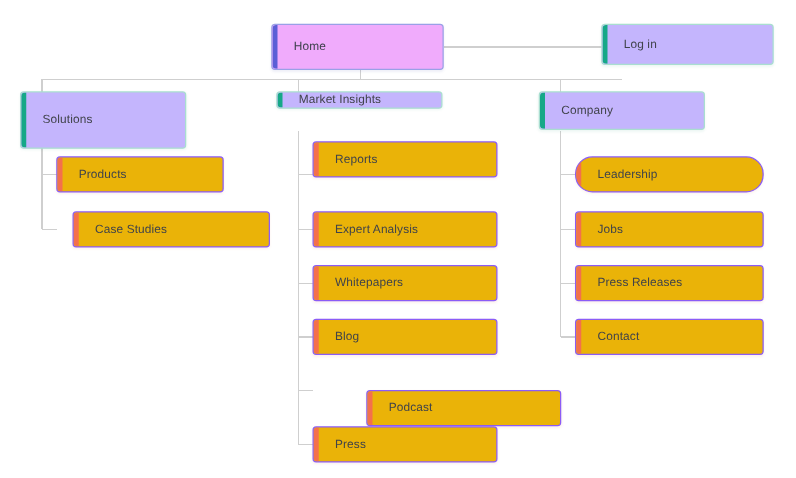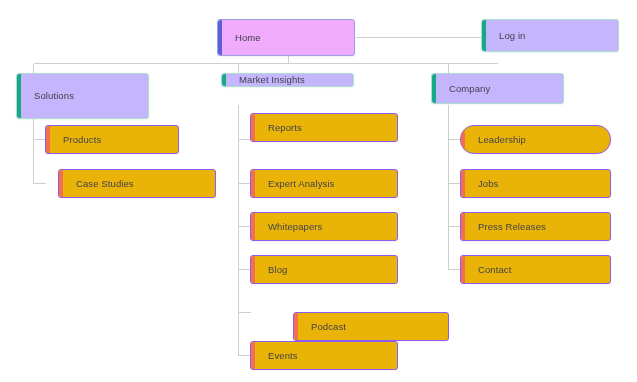--- a/index.html
+++ b/index.html
@@ -166,21 +166,21 @@
     <span class="label">Blog</span>
   </div>
 
   <div class="node leaf" style="left:250px; top:312px; width:156px; height:29px;margin-left:43px;">
     <span class="accent"></span>
     <span class="label">Podcast</span>
   </div>
 
   <div class="node leaf" style="left:250px; top:341px; width:148px; height:29px;">
     <span class="accent"></span>
-    <span class="label">Events</span>
+    <span class="label">Press</span>
   </div>
 
   <div class="node leaf" style="left:460px; top:125px; width:151px; height:29px;border-radius:14px;">
     <span class="accent"></span>
     <span class="label">Leadership</span>
   </div>
 
   <div class="node leaf" style="left:460px; top:169px; width:151px; height:29px;">
     <span class="accent"></span>
     <span class="label">Jobs</span>

